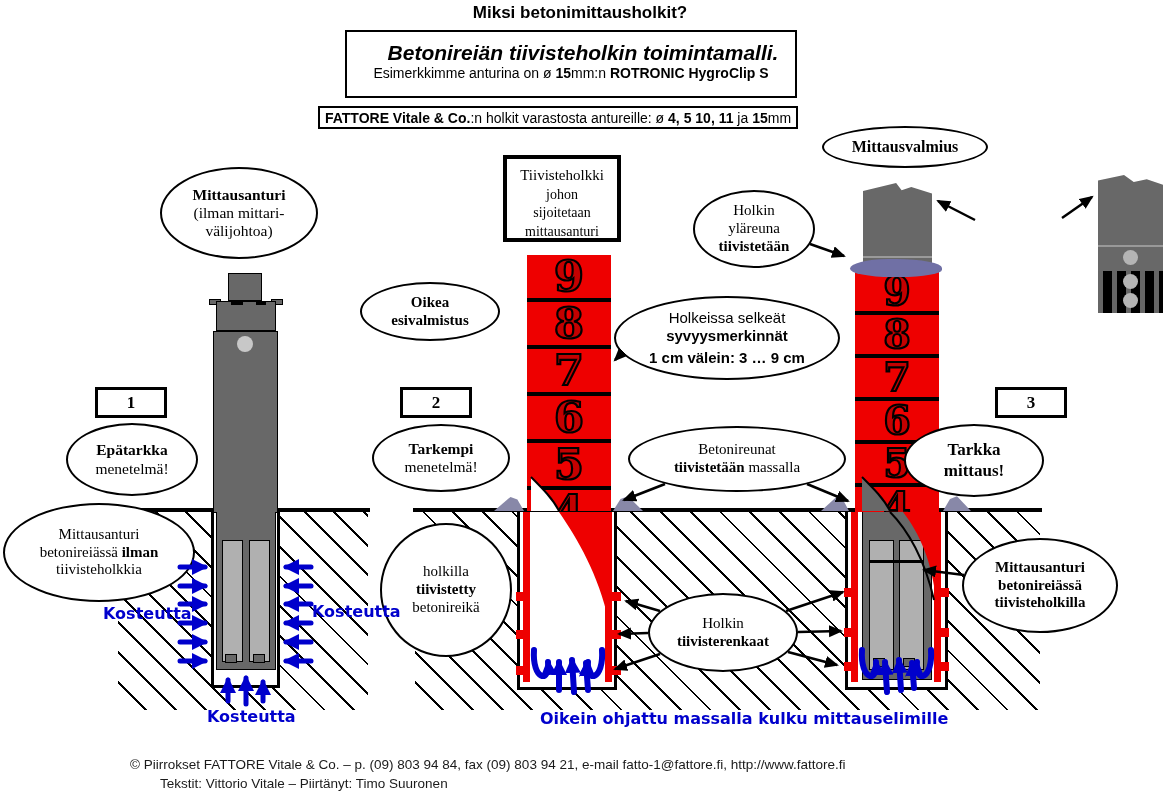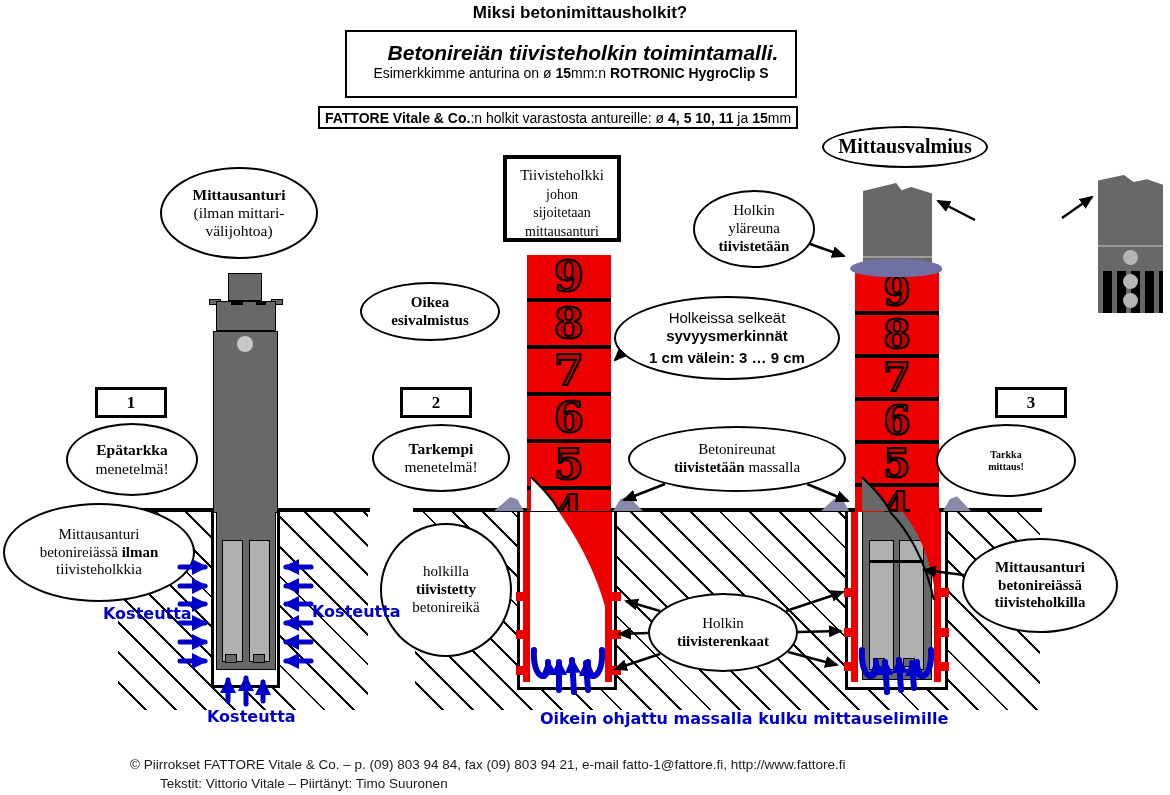--- a/index.html
+++ b/index.html
@@ -209,33 +209,33 @@
   <div class="abs mound" style="left:943px;top:495px;width:28px;height:16px;clip-path:polygon(0 100%,25% 25%,50% 8%,100% 100%);"></div>
 
   <div class="abs gray" style="left:862px;top:512px;width:70px;height:168px;border-top:none;"></div>
   <div class="abs lightpanel" style="left:869px;top:540px;width:25px;height:130px;"></div>
   <div class="abs lightpanel" style="left:899px;top:540px;width:25px;height:130px;"></div>
   <div class="abs" style="left:869px;top:560px;width:55px;height:3px;background:#000;z-index:3;"></div>
   <div class="abs gray" style="left:873px;top:658px;width:12px;height:9px;"></div>
   <div class="abs gray" style="left:903px;top:658px;width:12px;height:9px;"></div>
 
   <div class="abs ellipse" style="left:822px;top:126px;width:166px;height:42px;">
-    <div class="b" style="font-size:20px;">Mittausvalmius</div>
+    <div class="b" style="font-size:16px;">Mittausvalmius</div>
   </div>
 
   <div class="abs ellipse" style="left:693px;top:190px;width:122px;height:78px;">
     <div>Holkin</div>
     <div>yläreuna</div>
     <div class="b">tiivistetään</div>
   </div>
 
 
   <div class="abs stepbox" style="left:995px;top:387px;width:72px;height:31px;">3</div>
 
-  <div class="abs ellipse" style="left:936px;top:424px;width:140px;height:73px;font-size:10px;">
+  <div class="abs ellipse" style="left:904px;top:424px;width:140px;height:73px;font-size:17px;">
     <div class="b">Tarkka</div>
     <div class="b">mittaus!</div>
   </div>
 
   <div class="abs ellipse" style="left:962px;top:538px;width:156px;height:95px;">
     <div class="b">Mittausanturi</div>
     <div class="b">betonireiässä</div>
     <div class="b">tiivisteholkilla</div>
   </div>
 

